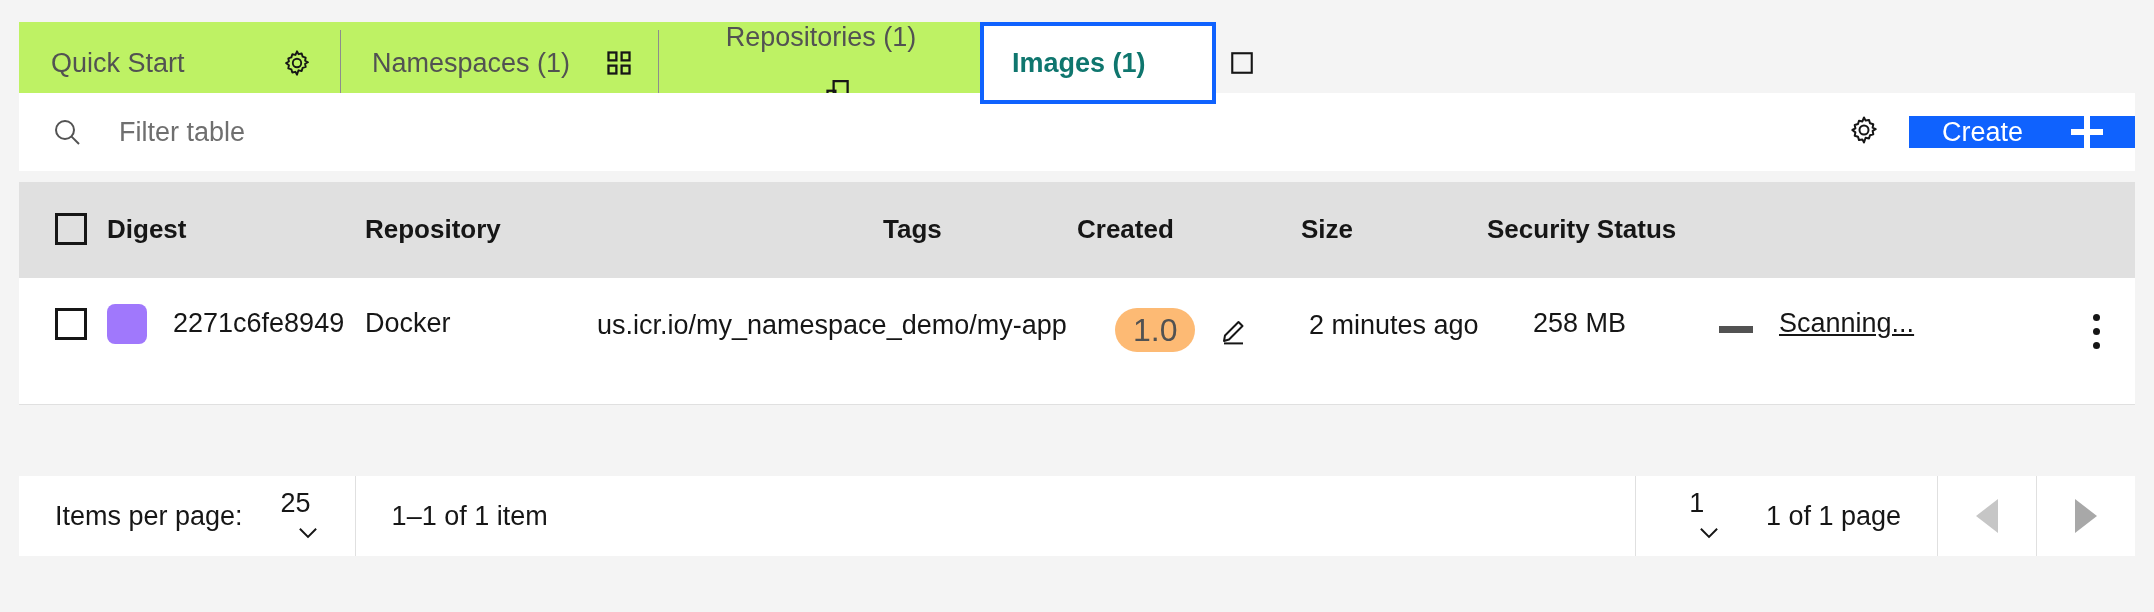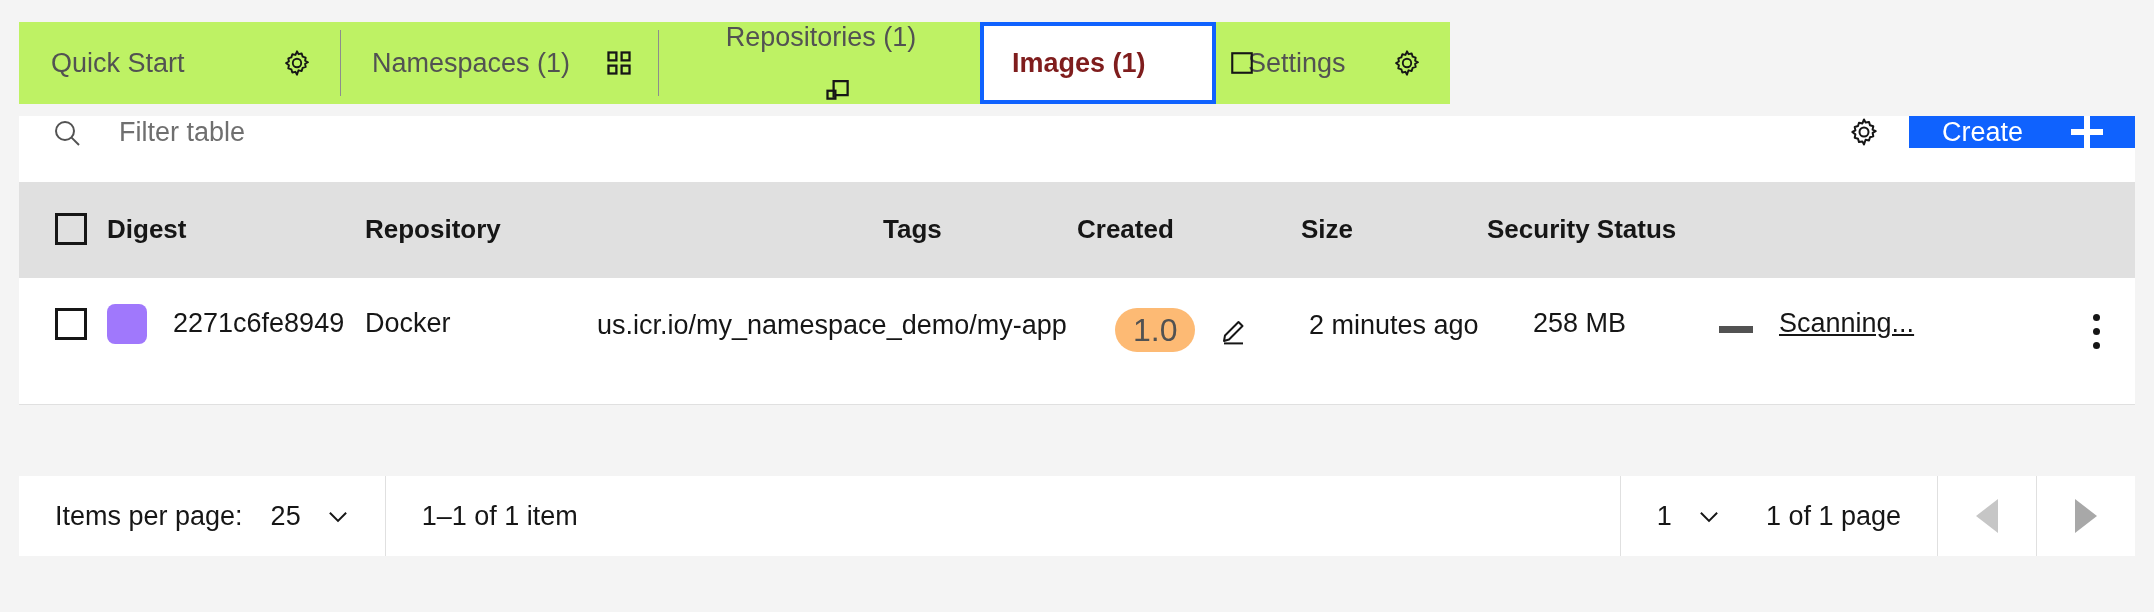--- a/index.html
+++ b/index.html
@@ -52,46 +52,46 @@
     content: "";
     position: absolute;
     left: 0;
     top: 8px;
     bottom: 8px;
     width: 1px;
     background: #8d8d8d;
   }
   .tab.selected {
     background: #ffffff;
-    color: #7f1d1d;
+    color: #0f766e;
     font-weight: bold;
     border: 4px solid #0f62fe;
     z-index: 3;
     padding: 0 24px 0 28px;
     gap: 47px;
   }
   .tab.selected + .tab::before { display: none; }
   .tab.selected::before { display: none; }
 
   .tab-w-quickstart   { width: 321px; }
   .tab-w-namespaces   { width: 318px; }
   .tab-w-repositories { width: 322px; flex-direction: column; }
   .tab-w-images       { width: 236px; }
   .tab-w-settings     { width: 234px; }
 
   
   .toolbar {
     position: absolute;
     left: 19px;
-    top: 116px;
+    top: 93px;
     width: 2116px;
     height: 78px;
     background: #ffffff;
     display: flex;
-    align-items: flex-start;
+    align-items: center;
     box-sizing: border-box;
   }
   .search-wrap {
     flex: 1 1 auto;
     display: flex;
     align-items: center;
     padding-left: 32px;
     min-width: 0;
   }
   .search-icon {
@@ -283,20 +283,21 @@
   .pg-ipp {
     padding-left: 36px;
     padding-right: 34px;
   }
   .pg-ipp-label { color: #161616; }
   .select-ctl {
     display: inline-flex;
     align-items: center;
     margin-left: 28px;
     cursor: pointer;
+    flex-direction: column;
   }
   .select-val { font-size: 27px; color: #161616; }
   .chev {
     margin-left: 24px;
     width: 26px;
     height: 26px;
     display: inline-block;
   }
   .pg-range { padding-left: 36px; flex: 1 1 auto; }
   .pg-pagesel { padding-left: 36px; padding-right: 36px; }
@@ -358,29 +359,20 @@
 
     <div class="tab tab-w-images selected">
       <span class="tab-label">Images (1)</span>
       <span class="tab-icon">
         <svg width="26" height="26" viewBox="0 0 32 32" fill="none" stroke="#161616" stroke-width="2.6">
           <rect x="4" y="4" width="24" height="24"></rect>
         </svg>
       </span>
     </div>
 
-    <div class="tab tab-w-settings">
-      <span class="tab-label">Settings</span>
-      <span class="tab-icon">
-        <svg width="30" height="30" viewBox="0 0 32 32" fill="none" stroke="#161616" stroke-width="2">
-          <circle cx="16" cy="16" r="4.5"></circle>
-          <path d="M16 3.5l1.6 3.1 3.4-.7 1 3.3 3.3 1-0.7 3.4 3.1 1.6-3.1 1.6.7 3.4-3.3 1-1 3.3-3.4-.7L16 28.5l-1.6-3.1-3.4.7-1-3.3-3.3-1 .7-3.4L4.3 16l3.1-1.6-.7-3.4 3.3-1 1-3.3 3.4.7z" stroke-linejoin="round"></path>
-        </svg>
-      </span>
-    </div>
 
   </div>
 
   <div class="toolbar">
     <div class="search-wrap">
       <span class="search-icon">
         <svg width="32" height="32" viewBox="0 0 32 32" fill="none" stroke="#525252" stroke-width="2">
           <circle cx="14" cy="14" r="9"></circle>
           <line x1="20.6" y1="20.6" x2="28" y2="28"></line>
         </svg>

